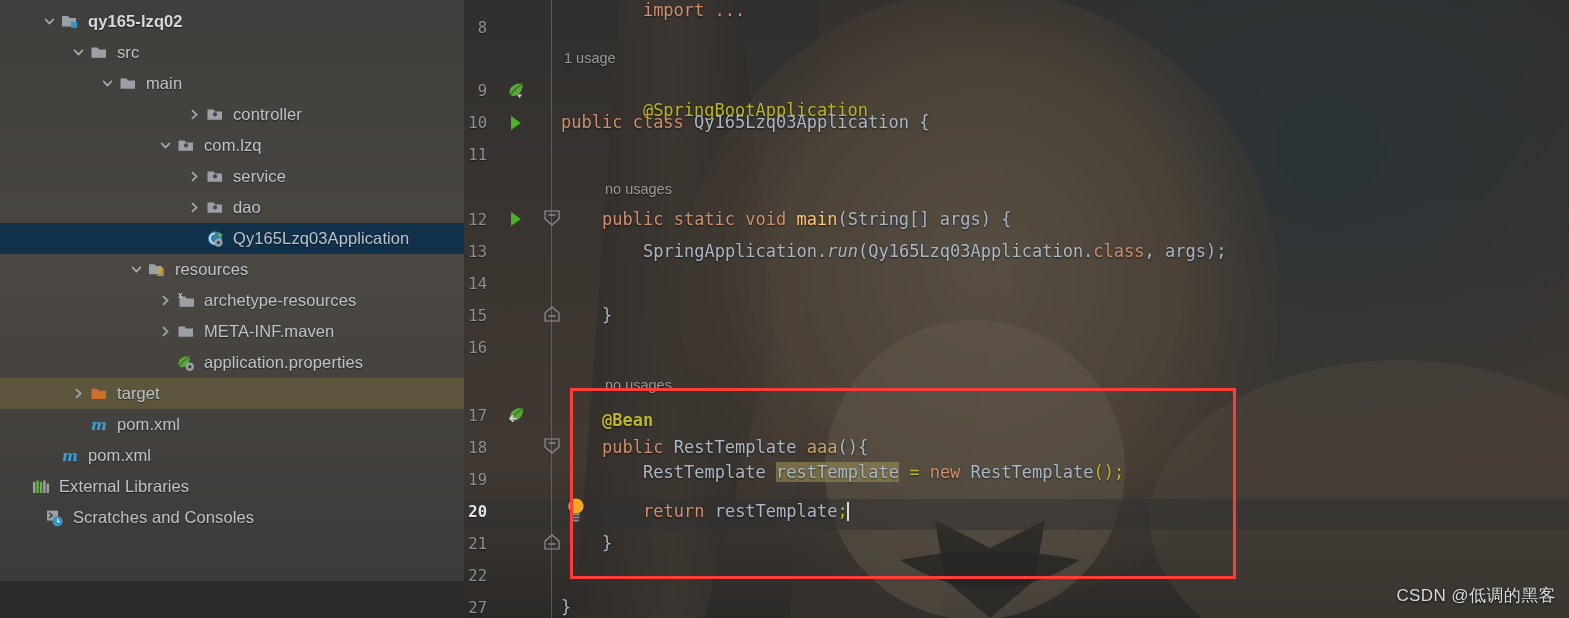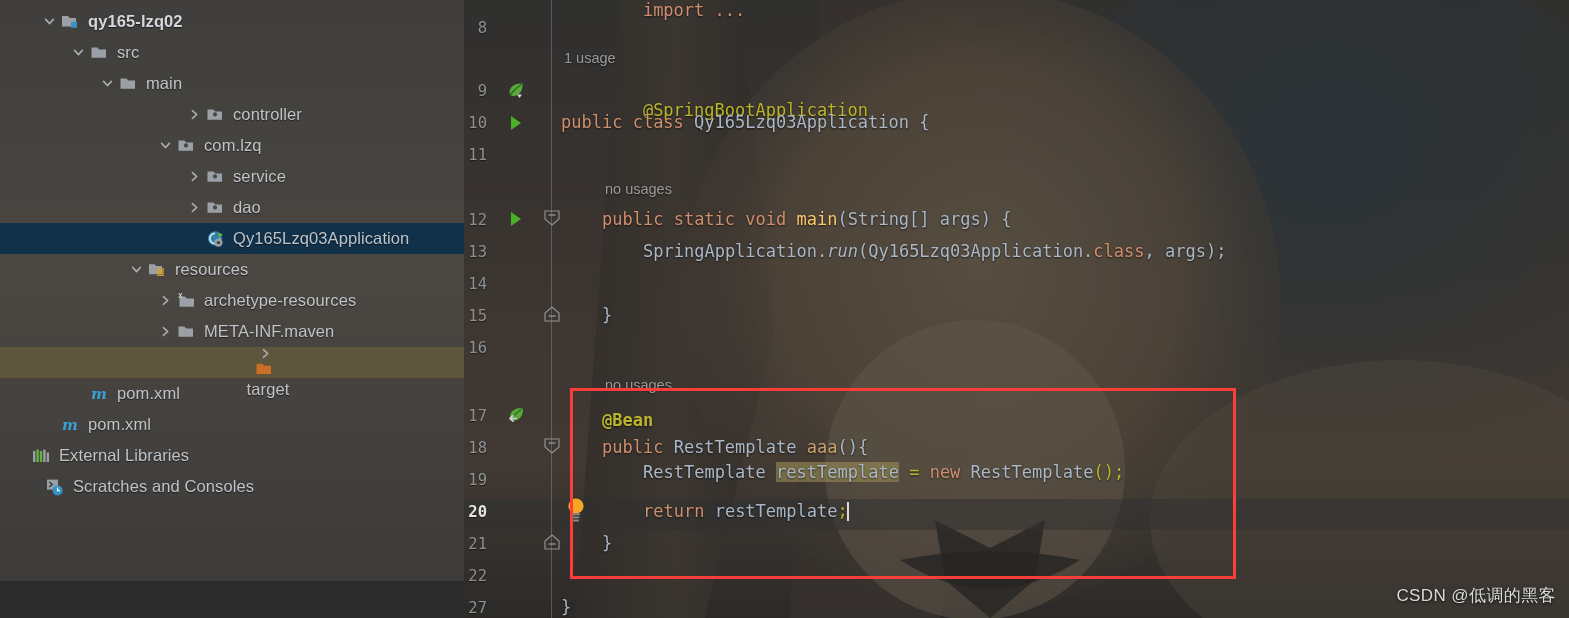--- a/index.html
+++ b/index.html
@@ -284,21 +284,33 @@
               <path d="M4.4 2.6 L8.6 6.5 L4.4 10.4" stroke="#a8adb2" stroke-width="1.6" fill="none" stroke-linecap="round"></path>
             </svg>
           </span>
           <span class="ico">
             <svg width="20" height="18" viewBox="0 0 20 18">
               <path d="M1.5 3.4 h6 l1.6 2 H16 v8.4 H1.5 Z" fill="#9aa0a6"></path>
             </svg>
           </span>
           <span class="lbl">META-INF.maven</span>
         </div>
-        <div class="row hl" style="padding-left: 72px; flex-direction: column;">
+        <div class="row" style="padding-left: 159px;">
+          <span class="arrow blank"></span>
+          <span class="ico">
+            <svg width="20" height="19" viewBox="0 0 20 19">
+              <path d="M1.5 9.8 C1.5 4.8 6 1.9 12.6 2.3 C13 9 9.5 13.2 4.8 13.2 C2.6 13.2 1.5 12 1.5 9.8 Z" fill="#59a83c"></path>
+              <path d="M2 12 C4.8 8.4 9 4.6 12.6 2.3" stroke="#2f6b1e" stroke-width="1.1" fill="none"></path>
+              <circle cx="12.8" cy="12.8" r="4.2" fill="#9aa0a6"></circle>
+              <circle cx="12.8" cy="12.8" r="1.7" fill="#3c3f41"></circle>
+            </svg>
+          </span>
+          <span class="lbl">application.properties</span>
+        </div>
+        <div class="row hl" style="padding-left: 72px;">
           <span class="arrow">
             <svg width="13" height="13" viewBox="0 0 13 13">
               <path d="M4.4 2.6 L8.6 6.5 L4.4 10.4" stroke="#a8adb2" stroke-width="1.6" fill="none" stroke-linecap="round"></path>
             </svg>
           </span>
           <span class="ico">
             <svg width="20" height="18" viewBox="0 0 20 18">
               <path d="M1.5 3.8 h6 l1.6 2 H16 v8.2 H1.5 Z" fill="#cc6d28"></path>
             </svg>
           </span>

